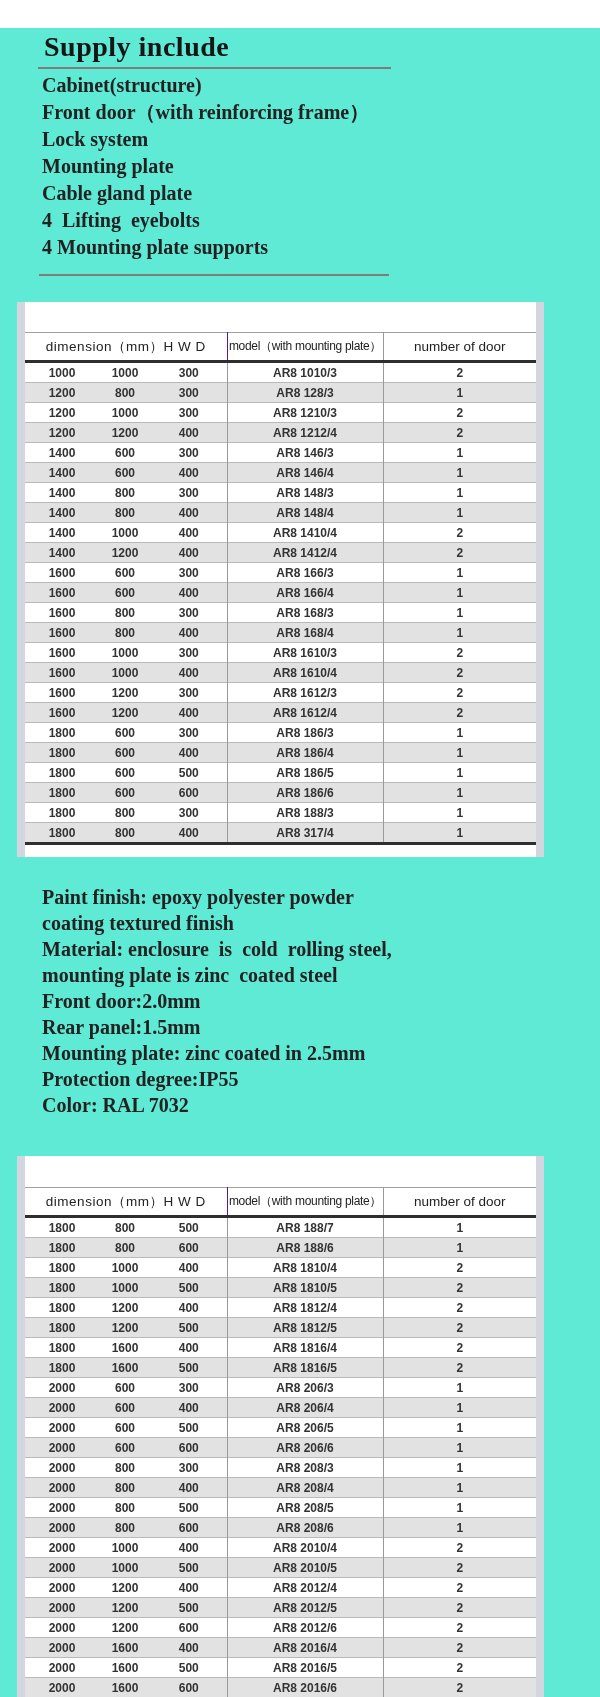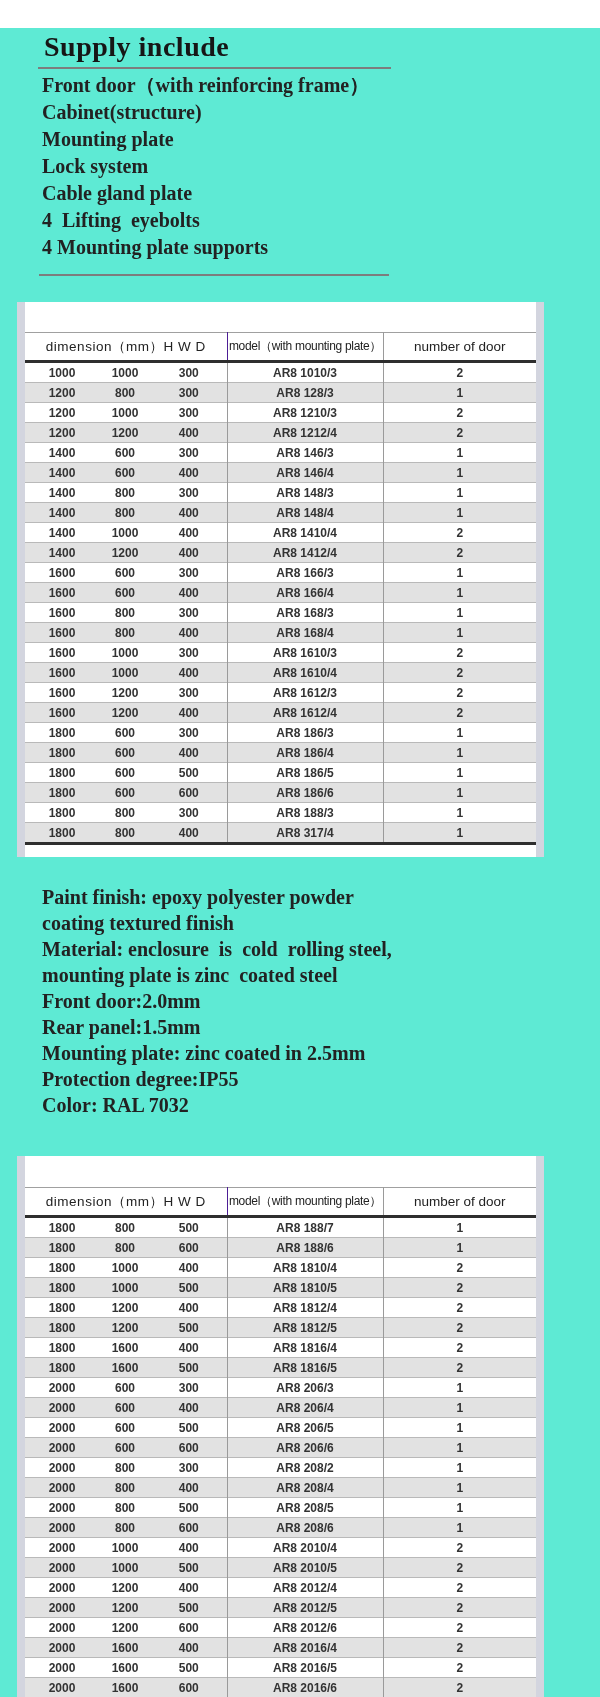--- a/index.html
+++ b/index.html
@@ -102,21 +102,21 @@
   table.spec-table td:nth-child(5) { border-left: 1px solid #9a9a9a; }
 </style>
 </head>
 <body>
 
 <div class="page">
 
   <h1 class="title">Supply include</h1>
   <div class="rule rule1"></div>
 
-  <div class="supply-list"><div class="line">Front door（with reinforcing frame）</div><div class="line">Cabinet(structure)</div><div class="line">Mounting plate</div><div class="line">Lock system</div><div class="line">Cable gland plate</div><div class="line">4  Lifting  eyebolts</div><div class="line">4 Mounting plate supports</div></div>
+  <div class="supply-list"><div class="line">Cabinet(structure)</div><div class="line">Front door（with reinforcing frame）</div><div class="line">Lock system</div><div class="line">Mounting plate</div><div class="line">Cable gland plate</div><div class="line">4  Lifting  eyebolts</div><div class="line">4 Mounting plate supports</div></div>
 
   <div class="rule rule2"></div>
 
   <div class="table-block block1">
     <table class="spec-table">
       <colgroup>
         <col style="width:74px">
           <col style="width:52px">
           <col style="width:76px">
         <col style="width:156px">
@@ -402,21 +402,21 @@
             <td>2000</td>
             <td>600</td>
             <td>600</td>
             <td>AR8 206/6</td>
             <td>1</td>
           </tr>
           <tr>
             <td>2000</td>
             <td>800</td>
             <td>300</td>
-            <td>AR8 208/2</td>
+            <td>AR8 208/3</td>
             <td>1</td>
           </tr>
           <tr>
             <td>2000</td>
             <td>800</td>
             <td>400</td>
             <td>AR8 208/4</td>
             <td>1</td>
           </tr>
           <tr>

